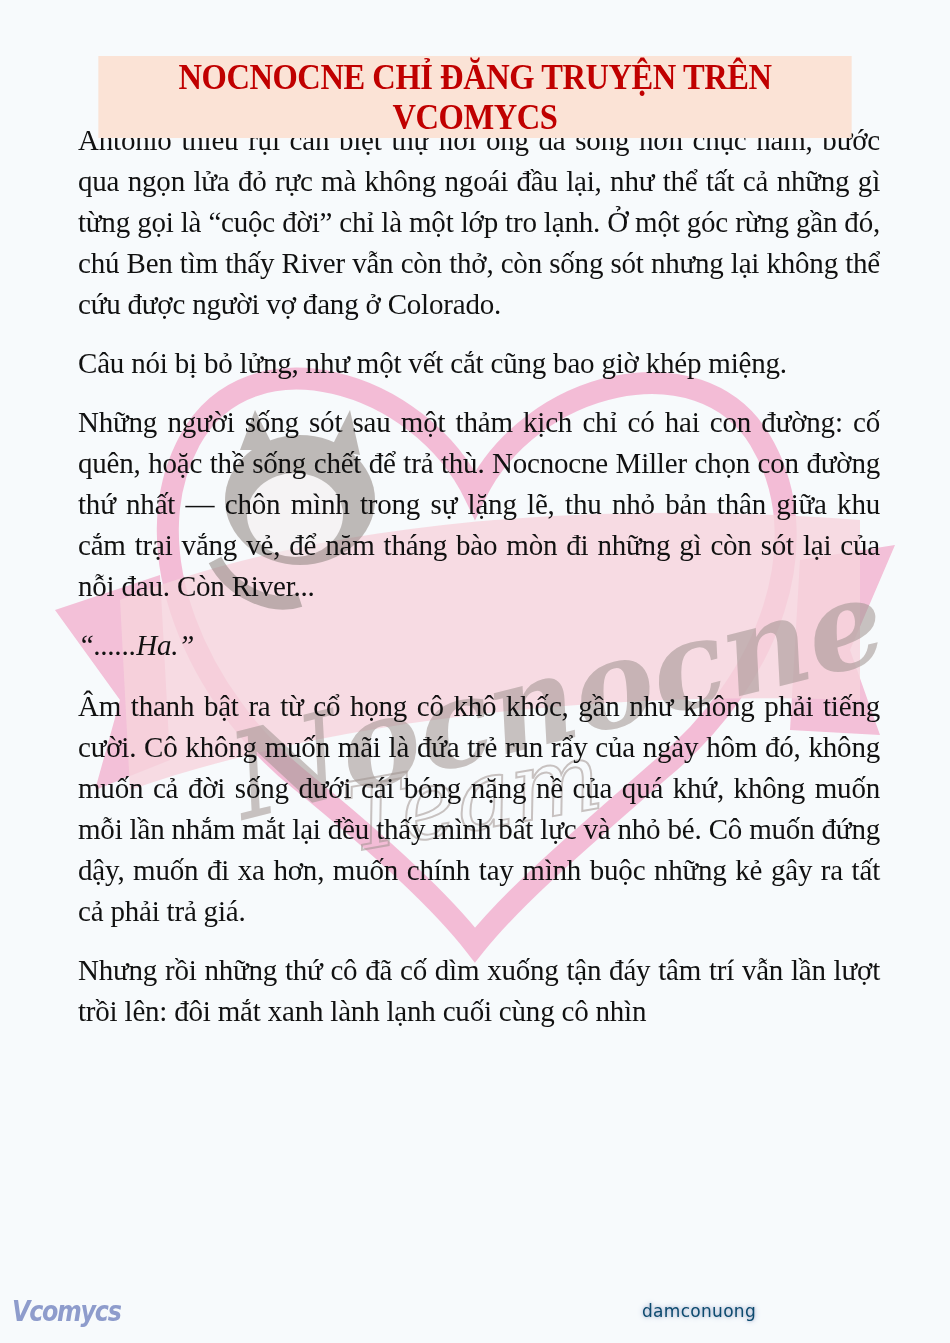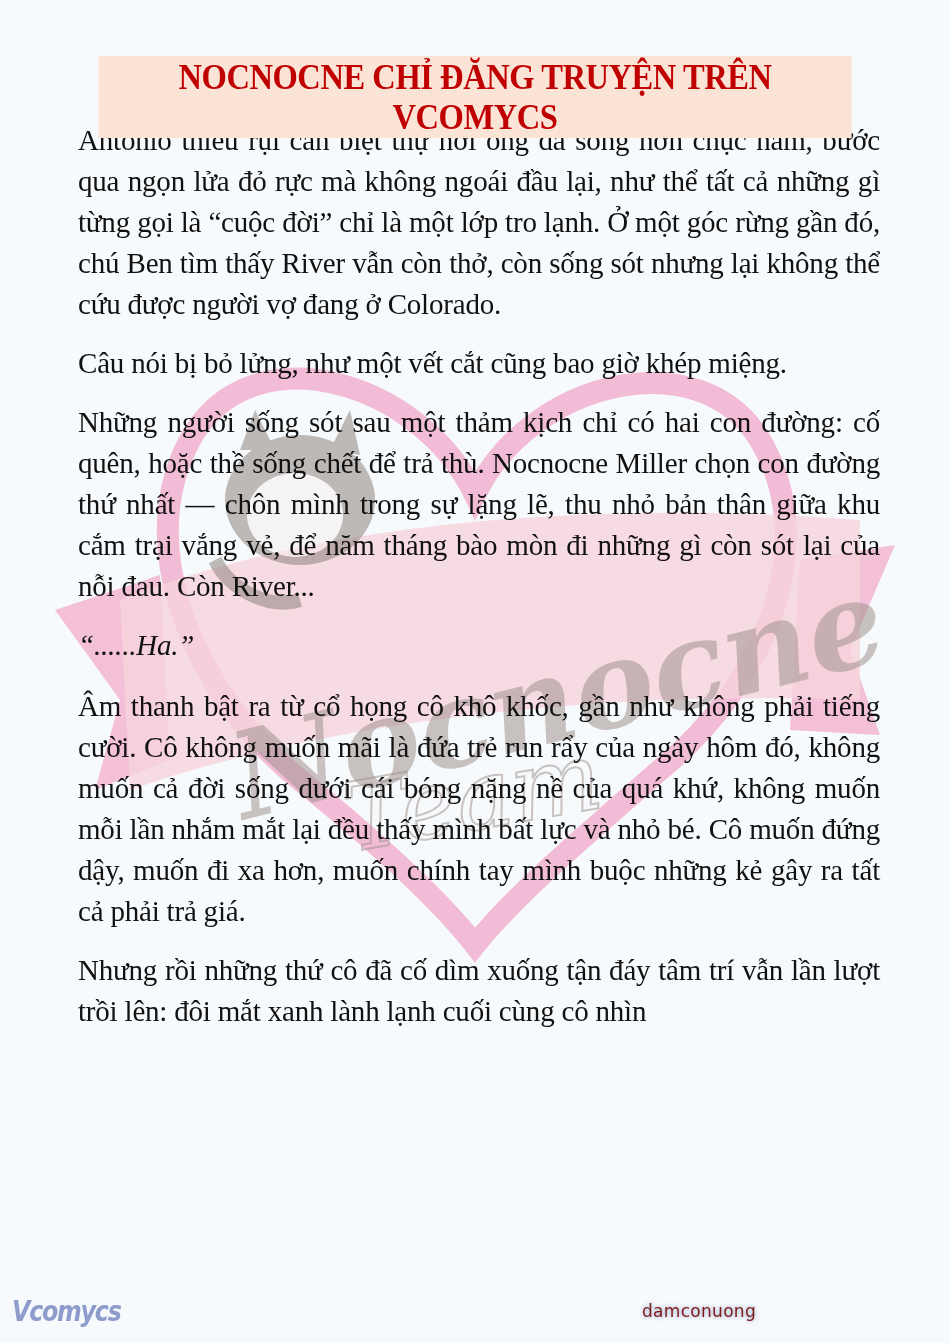--- a/index.html
+++ b/index.html
@@ -82,21 +82,21 @@
       letter-spacing: -1.5px;
       transform: scaleX(0.85);
       transform-origin: left;
     }
     .footer-credit {
       position: absolute;
       right: 16px;
       top: 18px;
       font-family: "DejaVu Sans", sans-serif;
       font-size: 17px;
-      color: #7f1d1d;
+      color: #0c4a6e;
       text-shadow: 0 0 3px #a9b4cf, 0 0 6px #b9c3db;
       letter-spacing: 0.3px;
     }
   </style>
 </head>
 <body>
 
 <svg class="watermark" viewBox="0 0 950 1343" xmlns="http://www.w3.org/2000/svg">
 
   <path d="M 475 495 C 420 380, 250 330, 190 440 C 130 550, 200 700, 300 780 C 380 845, 440 900, 475 945 C 515 895, 580 840, 660 770 C 770 680, 820 540, 760 440 C 700 340, 530 380, 475 495 Z" fill="none" stroke="#f2b5d1" stroke-width="22" opacity="0.9"></path>

